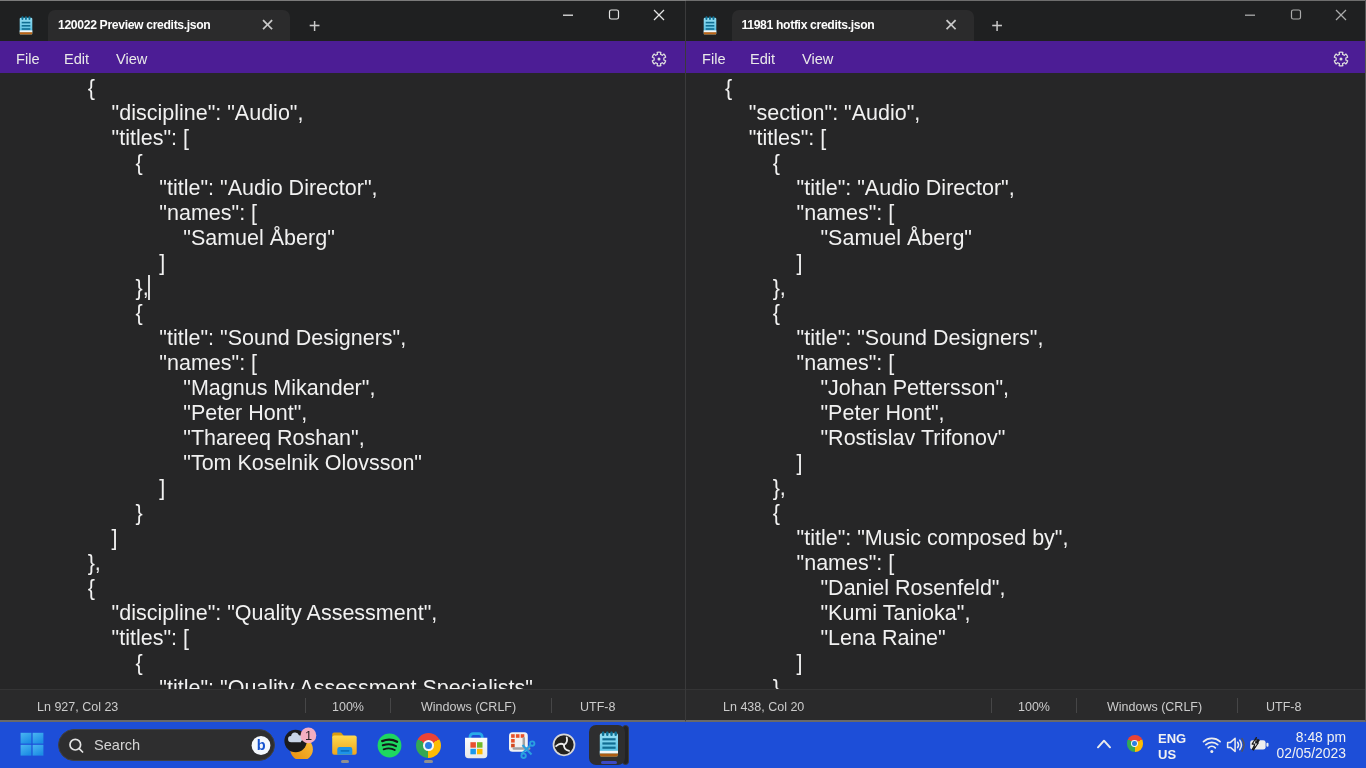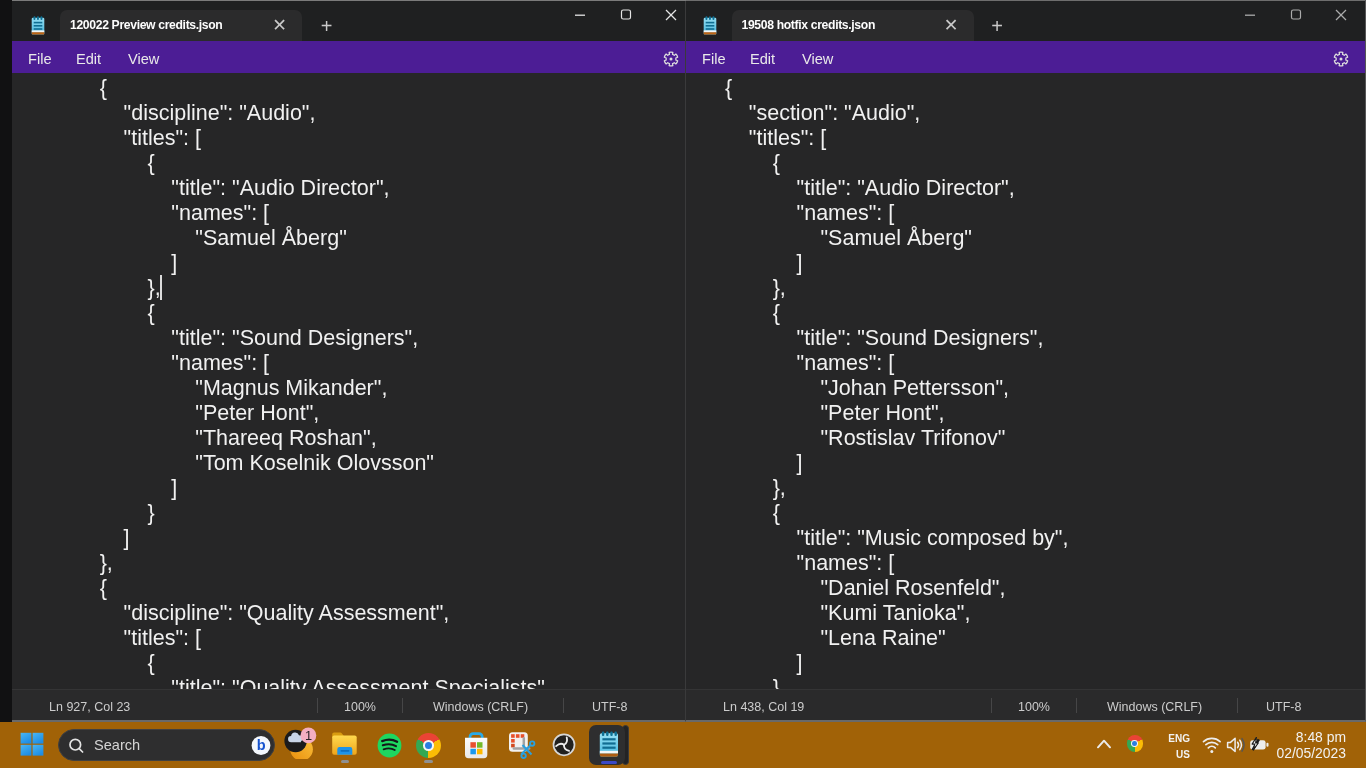--- a/index.html
+++ b/index.html
@@ -18,21 +18,21 @@
   .statusbar span { position:absolute; top:10.5px; font-size:12.5px; color:#cccccc; white-space:nowrap;margin-left:16px; }
   .statusbar i { position:absolute; top:8px; width:1px; height:15px; background:#464647; }
   .editor { position:absolute; left:0; top:73px; right:0; bottom:31px; overflow:hidden; }
   .code { position:absolute; top:3px; font-size:21.5px; line-height:25px; color:#f1f1f1; white-space:pre; font-family:"Liberation Sans", sans-serif; }
   .ctrl { position:absolute; top:0; height:30px; }
 </style>
 </head>
 <body>
 <div id="screen">
 
-  <div class="win" id="winL" style="left:12px; width:708px; border-right:1.5px solid #6f6f6f;">
+  <div class="win" id="winL" style="left:0; width:708px; border-right:1.5px solid #6f6f6f;">
     <div class="titlebar"></div>
     <div class="topborder"></div>
 
     <svg style="position:absolute;left:18.5px;top:15.5px" width="14" height="19" viewBox="0 0 14 19">
       <defs>
           <linearGradient id="tg" x1="0" y1="0" x2="0" y2="1">
         <stop offset="0" stop-color="#93dcf1"></stop>
             <stop offset="1" stop-color="#48b6db"></stop>
           </linearGradient>
         </defs>
@@ -122,21 +122,21 @@
       <rect x="0.7" y="14.4" width="12.6" height="2" fill="#f4f6f7"></rect>
       <path d="M0.7,16.2 h12.6 v1.2 a1.2,1.2 0 0 1 -1.2,1.2 h-10.2 a1.2,1.2 0 0 1 -1.2,-1.2 z" fill="#c06414"></path>
       <rect x="2.5" y="0.3" width="1.9" height="3.6" rx="0.9" fill="#0e7195"></rect>
       <rect x="6" y="0.3" width="1.9" height="3.6" rx="0.9" fill="#0e7195"></rect>
       <rect x="9.5" y="0.3" width="1.9" height="3.6" rx="0.9" fill="#0e7195"></rect>
       <rect x="2.7" y="5.8" width="8.6" height="1.6" fill="#0f6e92"></rect>
       <rect x="2.7" y="9" width="8.6" height="1.6" fill="#0f6e92"></rect>
       <rect x="2.7" y="12.2" width="8.6" height="1.6" fill="#0f6e92"></rect>
     </svg>
     <div class="tab" style="left:45.5px">
-      <div class="tabtitle">19508 hotfix credits.json</div>
+      <div class="tabtitle">11981 hotfix credits.json</div>
       <div class="tabclose">✕</div>
     </div>
     <div class="tabplus" style="left:299px; top:15px; position:absolute;">+</div>
     <svg class="ctrl" style="left:535.5px; width:144px;" width="144" height="30" viewBox="0 0 144 30">
       <line x1="23" y1="15.2" x2="33" y2="15.2" stroke="#ababab" stroke-width="1.3"></line>
       <rect x="69.5" y="10" width="9" height="9" rx="1.8" fill="none" stroke="#ababab" stroke-width="1.2"></rect>
       <line x1="114" y1="10" x2="124" y2="20" stroke="#ababab" stroke-width="1.2"></line>
       <line x1="124" y1="10" x2="114" y2="20" stroke="#ababab" stroke-width="1.2"></line>
     </svg>
     <div class="menubar">
@@ -169,31 +169,31 @@
             {
                 "title": "Music composed by",
                 "names": [
                     "Daniel Rosenfeld",
                     "Kumi Tanioka",
                     "Lena Raine"
                 ]
             },</div>
     </div>
     <div class="statusbar">
-      <span style="left:21px">Ln 438, Col 19</span>
+      <span style="left:21px">Ln 438, Col 20</span>
       <i style="left:305px"></i>
       <span style="left:316px">100%</span>
       <i style="left:390px"></i>
       <span style="left:405px">Windows (CRLF)</span>
       <i style="left:551px"></i>
       <span style="left:564px">UTF-8</span>
     </div>
   </div>
 
-  <div id="taskbar" style="position:absolute; left:0; top:721.5px; width:1366px; height:46.5px; background:#a16207;text-decoration:underline;">
+  <div id="taskbar" style="position:absolute; left:0; top:721.5px; width:1366px; height:46.5px; background:#1d4ed8;text-decoration:underline;">
 
     <svg style="position:absolute;left:20px;top:10px" width="24" height="24" viewBox="0 0 24 24">
       <defs>
           <linearGradient id="wg" x1="0" y1="0" x2="0.6" y2="1">
         <stop offset="0" stop-color="#4ab6f2"></stop>
             <stop offset="1" stop-color="#1d8de5"></stop>
           </linearGradient>
         </defs>
       <rect x="0.6" y="0.8" width="10.8" height="10.8" fill="url(#wg)"></rect>
       <rect x="12.6" y="0.8" width="10.8" height="10.8" fill="url(#wg)"></rect>
@@ -310,21 +310,21 @@
       <rect x="3.4" y="15.6" width="13.2" height="2.2" fill="#116d92"></rect>
     </svg>
     <div style="position:absolute;left:601px;top:39px;width:15.5px;height:3.4px;border-radius:2px;background:#3c49c4;"></div>
 
     <svg style="position:absolute;left:1096px;top:16.5px" width="16" height="12" viewBox="0 0 16 12">
       <polyline points="2,9.3 8,2.7 14,9.3" fill="none" stroke="#eaeaea" stroke-width="2" stroke-linecap="round" stroke-linejoin="round"></polyline>
     </svg>
     <div style="position:absolute;left:1126.5px;top:13.5px;width:16.5px;height:16.5px;border-radius:50%;background:conic-gradient(from 60deg, #fbbc05 0deg 120deg, #34a853 120deg 240deg, #ea4335 240deg 360deg);"></div>
     <div style="position:absolute;left:1131.3px;top:18.3px;width:6.9px;height:6.9px;border-radius:50%;background:#f6f6f6;"></div>
     <div style="position:absolute;left:1132.4px;top:19.4px;width:4.7px;height:4.7px;border-radius:50%;background:#2a7de1;"></div>
-    <div style="position:absolute;left:1158px;top:9.5px;width:32px;text-align:right;font-size:10px;font-weight:700;line-height:15.8px;color:#f2f2f2;">ENG<br>US</div>
+    <div style="position:absolute;left:1158px;top:9.5px;width:32px;text-align:left;font-size:13px;font-weight:700;line-height:15.8px;color:#f2f2f2;">ENG<br>US</div>
     <svg style="position:absolute;left:1202px;top:15px" width="20" height="17" viewBox="0 0 20 17">
       <circle cx="9.8" cy="14.4" r="1.5" fill="#ededed"></circle>
       <path d="M6.3,10.8 a5,5 0 0 1 7,0" fill="none" stroke="#ededed" stroke-width="1.7" stroke-linecap="round"></path>
       <path d="M3.9,7.7 a8.6,8.6 0 0 1 11.8,0" fill="none" stroke="#ededed" stroke-width="1.7" stroke-linecap="round"></path>
       <path d="M1.5,4.7 a12.2,12.2 0 0 1 16.6,0" fill="none" stroke="#ededed" stroke-width="1.7" stroke-linecap="round"></path>
     </svg>
     <svg style="position:absolute;left:1226px;top:15.5px" width="21" height="16" viewBox="0 0 21 16">
       <path d="M1.6,5.4 h2.9 l4.6,-4.1 v13.2 l-4.6,-4.1 h-2.9 z" fill="none" stroke="#ededed" stroke-width="1.5" stroke-linejoin="round"></path>
       <path d="M11.6,5.2 a4.6,4.6 0 0 1 0,5.4" fill="none" stroke="#ededed" stroke-width="1.5" stroke-linecap="round"></path>
       <path d="M13.8,3.2 a8.2,8.2 0 0 1 0,9.4" fill="none" stroke="#ededed" stroke-width="1.5" stroke-linecap="round"></path>

